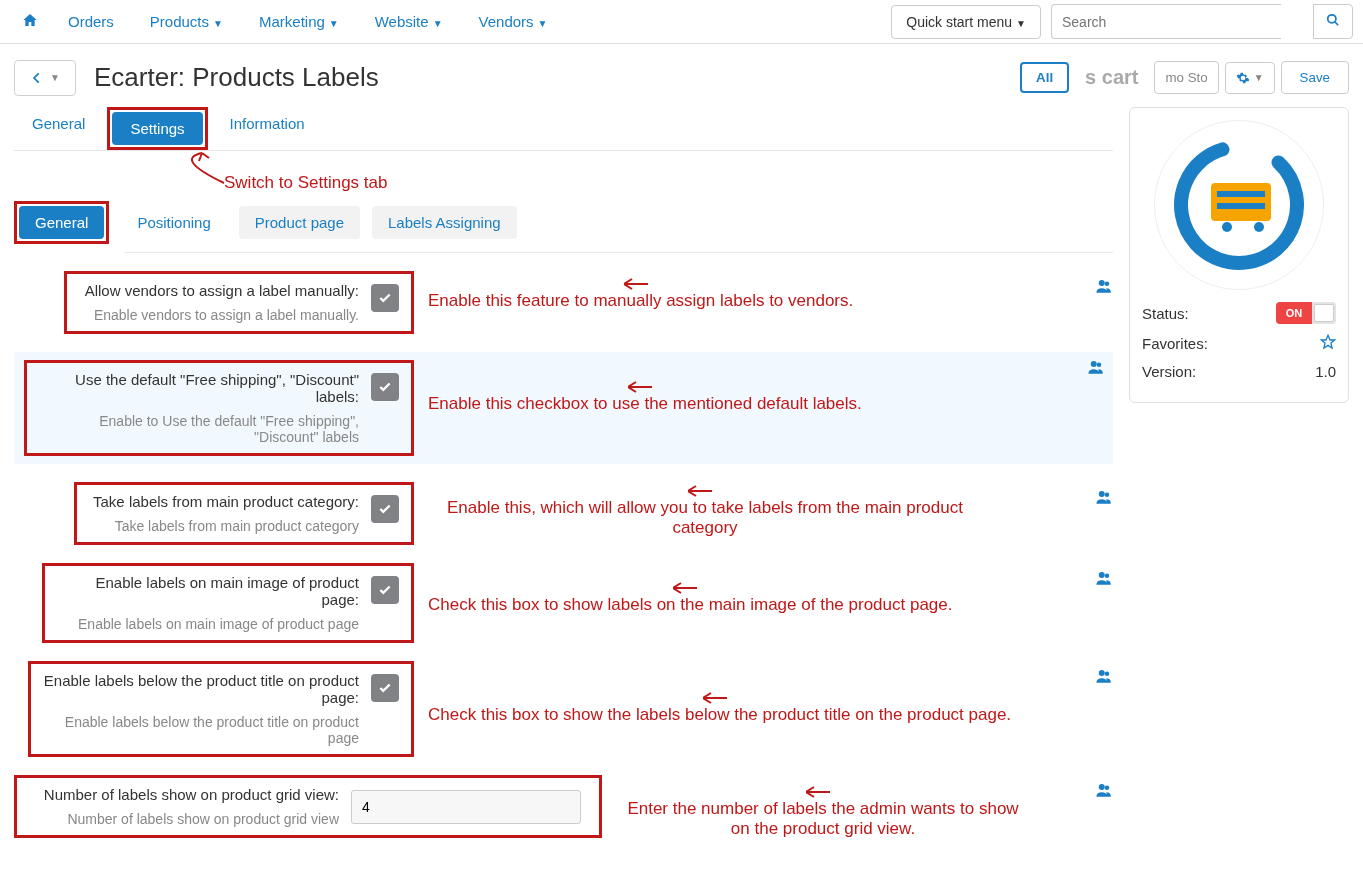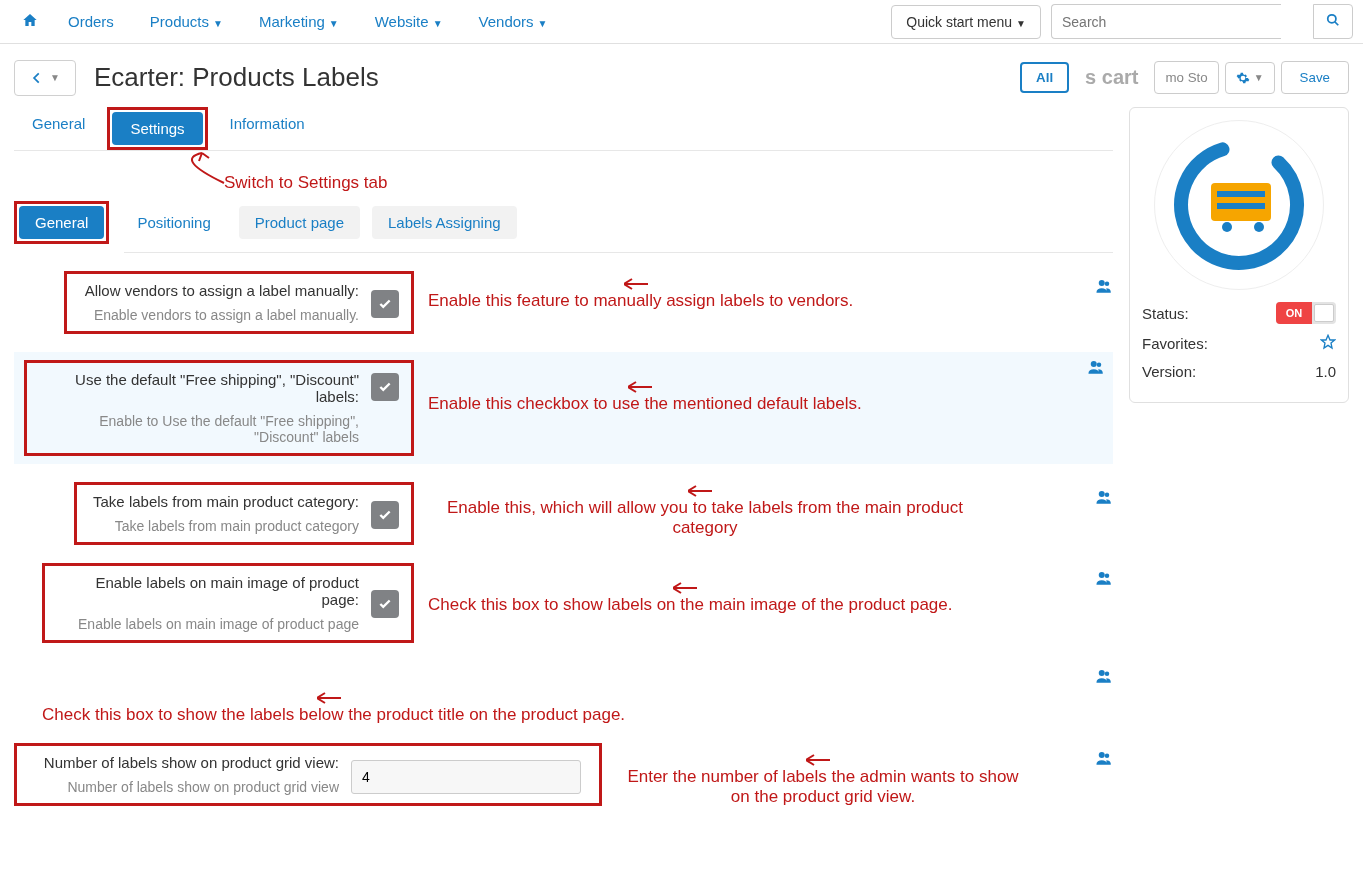--- a/index.html
+++ b/index.html
@@ -28,21 +28,21 @@
 .tab.active { background: #1a7fc5; color: #fff; }
 .redbox { border: 3px solid #c01818; padding: 2px; display: inline-block; }
 .subtabs { display: flex; gap: 12px; margin: 4px 0 8px 0; align-items:center; }
 .subtab { padding: 8px 16px; color: #1a7fc5; cursor: pointer; border-radius: 4px; font-size: 15px; }
 .subtab.active { background: #1a7fc5; color: #fff; }
 .subtab.plain { background: #f2f2f2; }
 .hr { border-top: 1px solid #e7e7e7; margin-left: 110px; margin-bottom: 18px; }
 .annot { color: #c01818; font-size: 17px; }
 .arrowtext { margin-left: 6px; }
 .row { display: flex; align-items: flex-start; margin-bottom: 18px; position: relative; }
-.fieldbox { border: 3px solid #c01818; padding: 8px 12px; width: 380px; display: flex; gap: 12px; align-items: center; }
+.fieldbox { border: 3px solid #c01818; padding: 8px 12px; width: 380px; display: flex; gap: 12px; align-items: flex-start; }
 .fieldbox.tall { align-items: flex-start; }
 .fieldlabels { flex: 1; text-align: right; }
 .fieldlabel { color: #333; font-size: 15px; margin-bottom: 8px; }
 .fieldhelp { color: #888; font-size: 14px; }
 .chk { width: 28px; height: 28px; background: #808285; border-radius: 4px; display: flex; align-items: center; justify-content: center; color: #fff; cursor: pointer; flex-shrink: 0; margin-top: 2px; }
 .input-num { flex-shrink:0; margin-top:4px; }
 .input-num input { width: 230px; padding: 8px 10px; border: 1px solid #ccc; background: #f7f7f7; border-radius: 3px; font-size: 14px; }
 .rowannot { display: flex; align-items: center; margin-left: 8px; margin-top: 6px; max-width: 620px; flex-direction: column; }
 .arrowsvg { flex-shrink: 0; }
 .vendoricon { position: absolute; right: 0; top: 6px; color: #1a7fc5; font-size: 18px; }
@@ -244,20 +244,31 @@
   <div class="vendoricon">
     <svg width="18" height="18" viewBox="0 0 24 24" fill="currentColor">
               <circle cx="9" cy="8" r="4"></circle>
               <circle cx="16" cy="9" r="3"></circle>
               <path d="M2 20c0-3 3-5 7-5s7 2 7 5v1H2zM15 15c3 0 6 1.5 6 4.5V21h-5"></path>
             </svg>
   </div>
 </div>
 
 <div class="row" style="margin-left:14px;">
+  <div class="fieldbox tall" style="width:386px;">
+    <div class="fieldlabels">
+      <div class="fieldlabel">Enable labels below the product title on product page:</div>
+      <div class="fieldhelp">Enable labels below the product title on product page</div>
+    </div>
+    <div class="chk">
+      <svg width="14" height="14" viewBox="0 0 24 24" fill="none" stroke="#fff" stroke-width="4">
+                <path d="M4 12l5 5L20 6"></path>
+              </svg>
+    </div>
+  </div>
   <div class="rowannot" style="margin-top:30px;">
     <svg class="arrowsvg" width="28" height="14">
               <line x1="0" y1="7" x2="24" y2="7" stroke="#c01818" stroke-width="2"></line>
               <path d="M0 7 l8 -5 M0 7 l8 5" stroke="#c01818" stroke-width="2"></path>
             </svg>
     <span class="annot arrowtext">Check this box to show the labels below the product title on the product page.</span>
   </div>
   <div class="vendoricon">
     <svg width="18" height="18" viewBox="0 0 24 24" fill="currentColor">
               <circle cx="9" cy="8" r="4"></circle>

